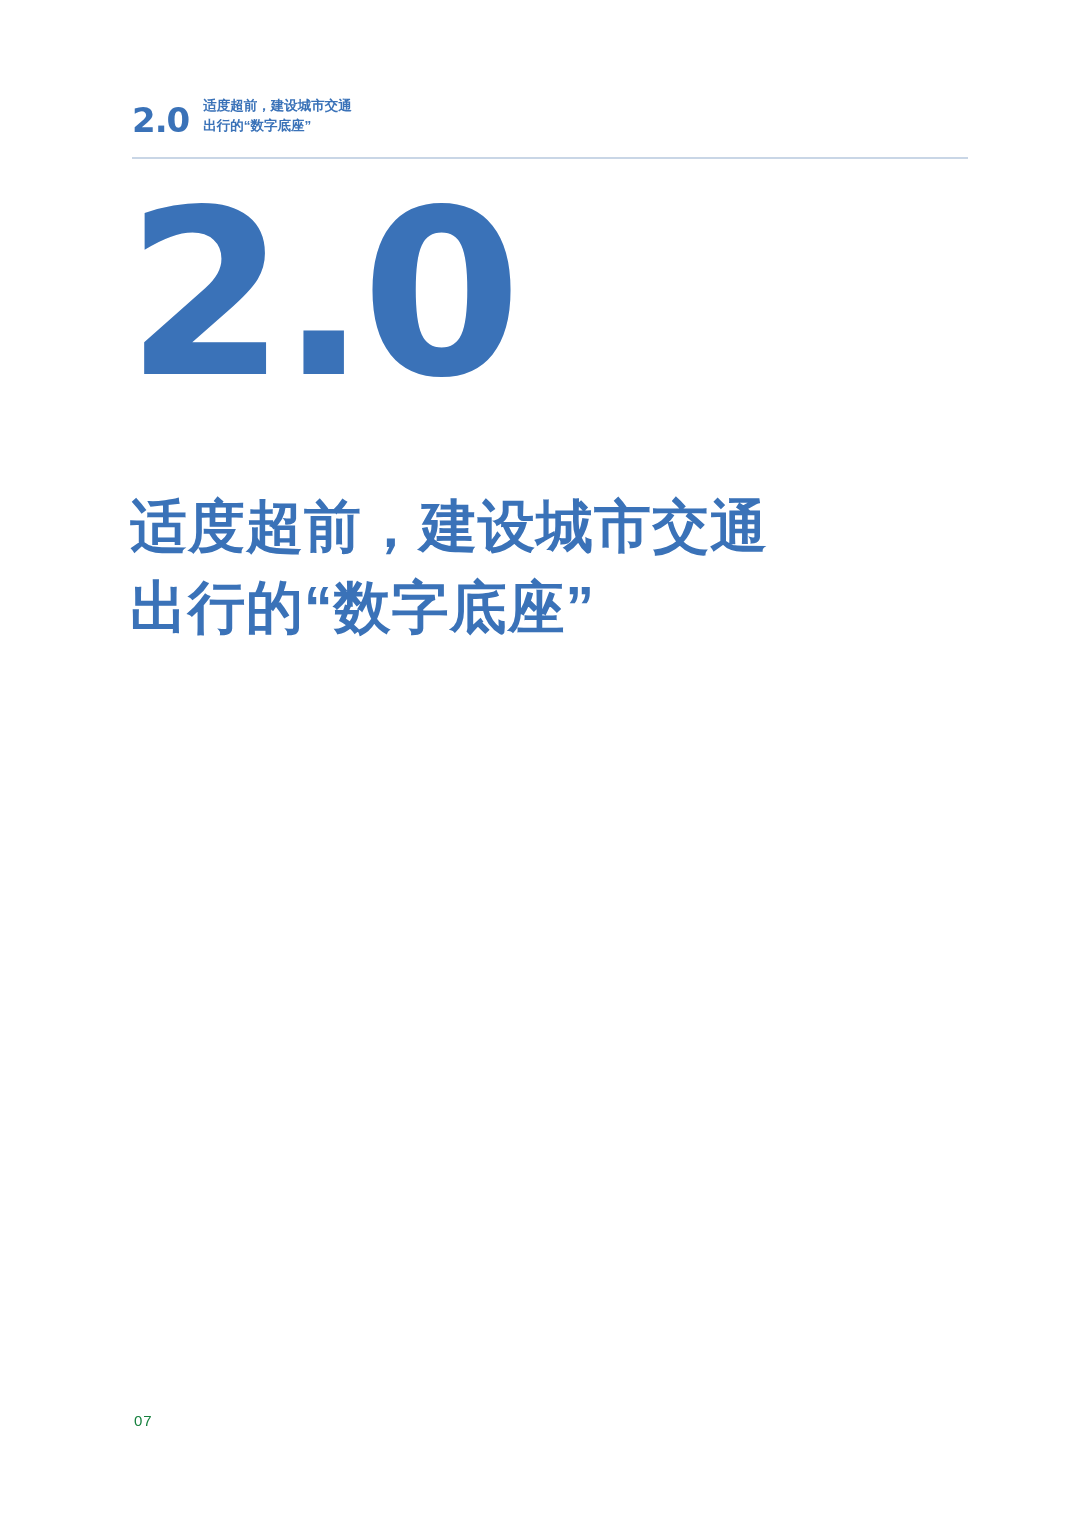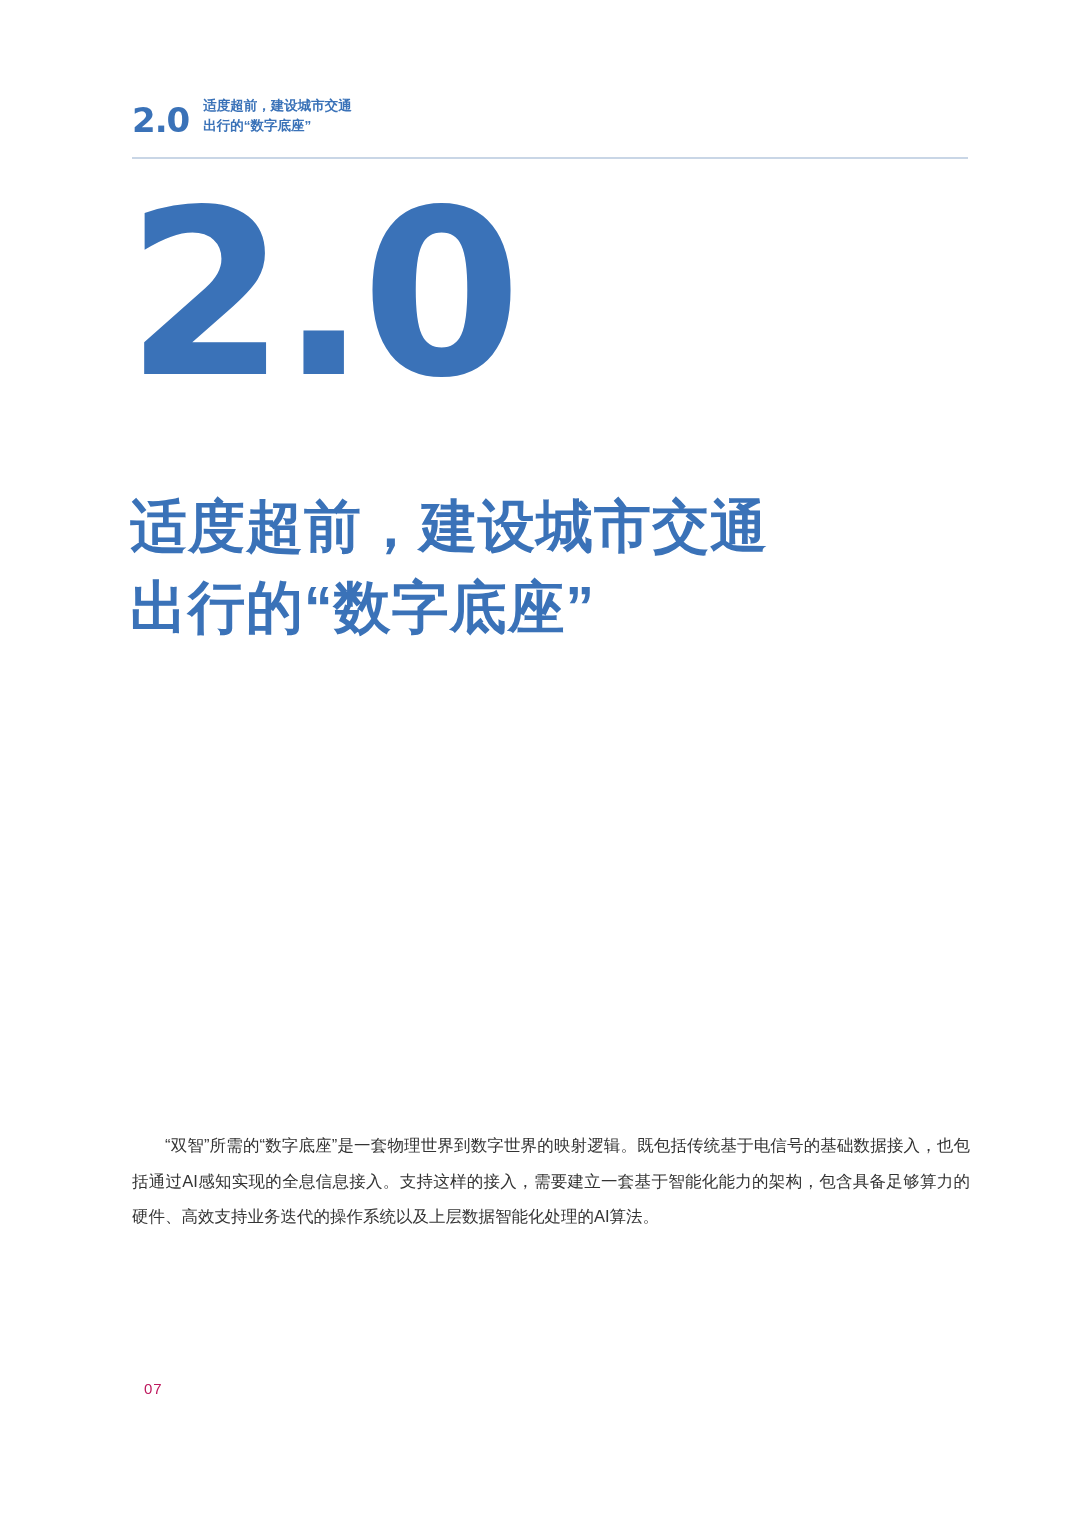--- a/index.html
+++ b/index.html
@@ -91,25 +91,24 @@
     text-align: justify;
     text-justify: inter-ideograph;
     text-indent: 2em;
     margin: 0 0 14px 0;
   }
 
   
   .folio {
     position: absolute;
     left: 134px;
-    top: 1380px;
+    top: 1412px;
     font-size: 15px;
-    color: #be185d;
+    color: #15803d;
     letter-spacing: 1px;
-    margin-left: 10px;
   }
 </style>
 </head>
 <body>
 
 <div class="header">
   <div class="header-num">2.0</div>
   <div class="header-title">
     <div>适度超前，建设城市交通</div>
     <div>出行的“数字底座”</div>
@@ -118,16 +117,15 @@
 <div class="header-rule"></div>
 
 <div class="chapter-num">2.0</div>
 
 <div class="chapter-title">
   <div>适度超前，建设城市交通</div>
   <div>出行的“数字底座”</div>
 </div>
 
 <div class="body-copy">
-  <p class="para">“双智”所需的“数字底座”是一套物理世界到数字世界的映射逻辑。既包括传统基于电信号的基础数据接入，也包括通过AI感知实现的全息信息接入。支持这样的接入，需要建立一套基于智能化能力的架构，包含具备足够算力的硬件、高效支持业务迭代的操作系统以及上层数据智能化处理的AI算法。</p>
 </div>
 
 <div class="folio">07</div>
 
 </body></html>

